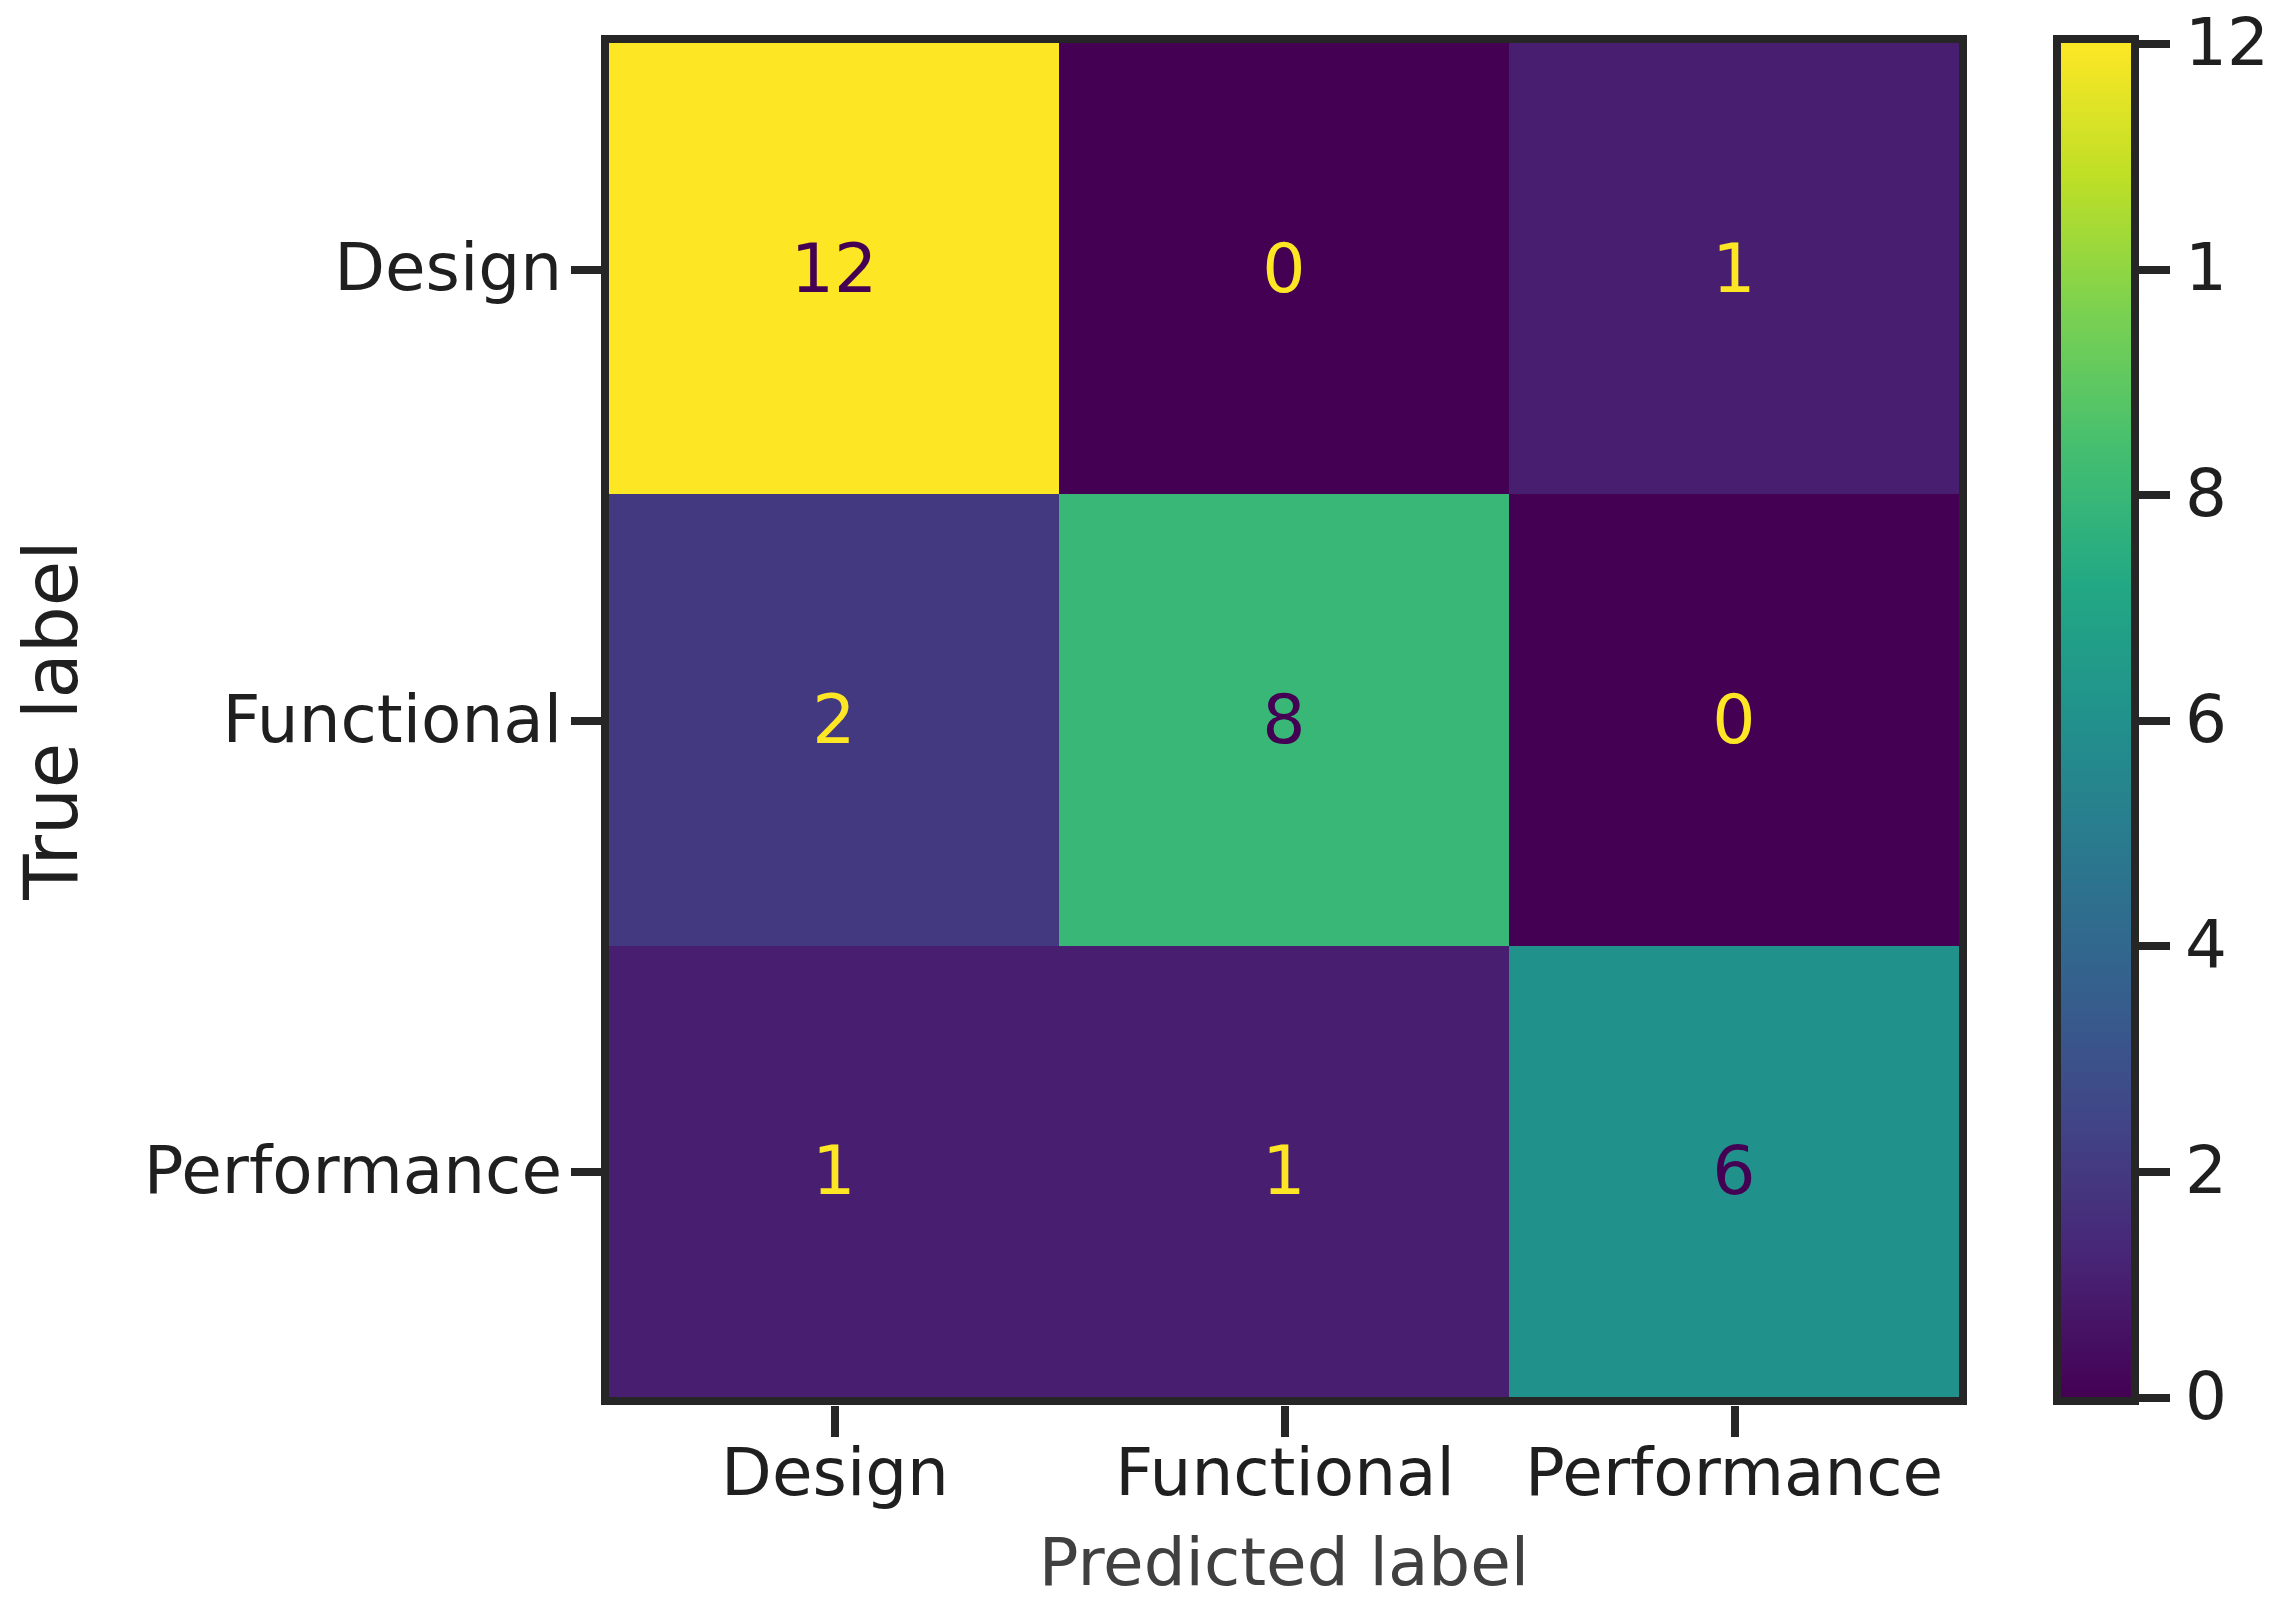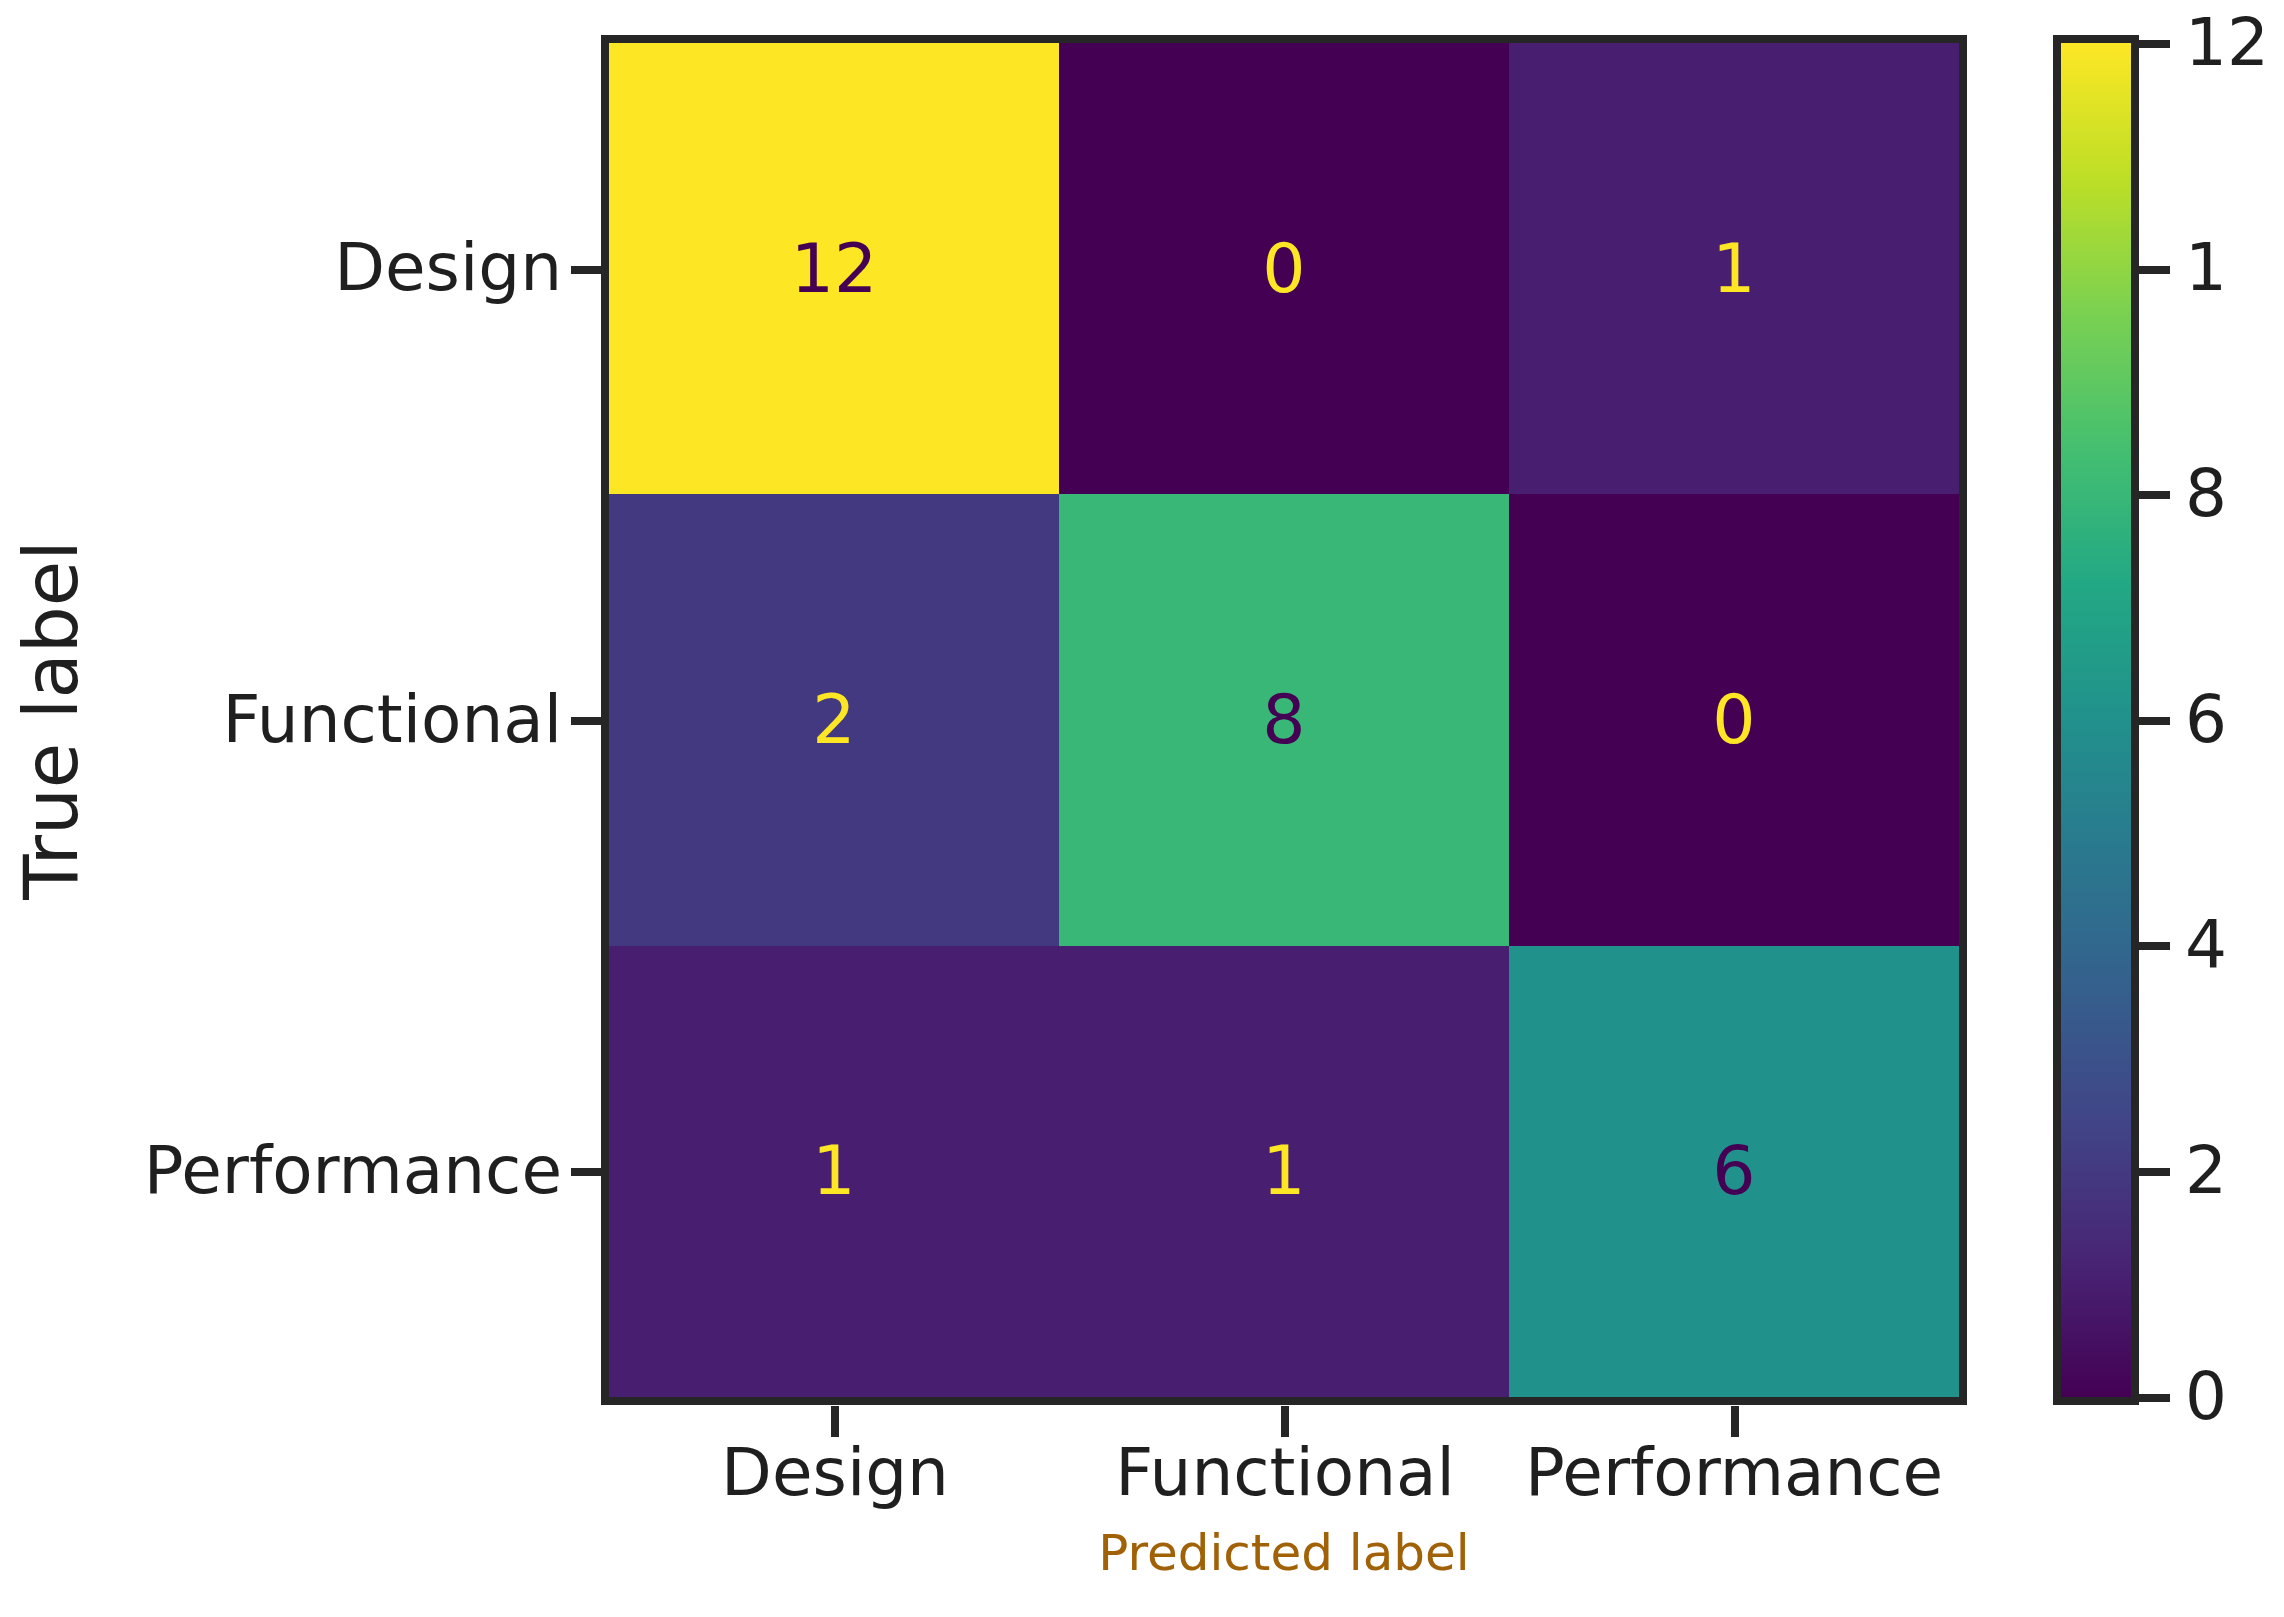--- a/index.html
+++ b/index.html
@@ -59,22 +59,22 @@
     font-size: 66px;
     color: #1f1f1f;
     transform: translateX(-50%);
     white-space: nowrap;
   }
   
   #xlabel {
     position: absolute;
     left: 1284px;
     top: 1524px;
-    font-size: 50px;
-    color: #a16207;
+    font-size: 66px;
+    color: #404040;
     transform: translateX(-50%);
     white-space: nowrap;
   }
   #ylabel {
     position: absolute;
     left: 51px;
     top: 720px;
     font-size: 74px;
     color: #1f1f1f;
     transform: translate(-50%, -50%) rotate(-90deg);

